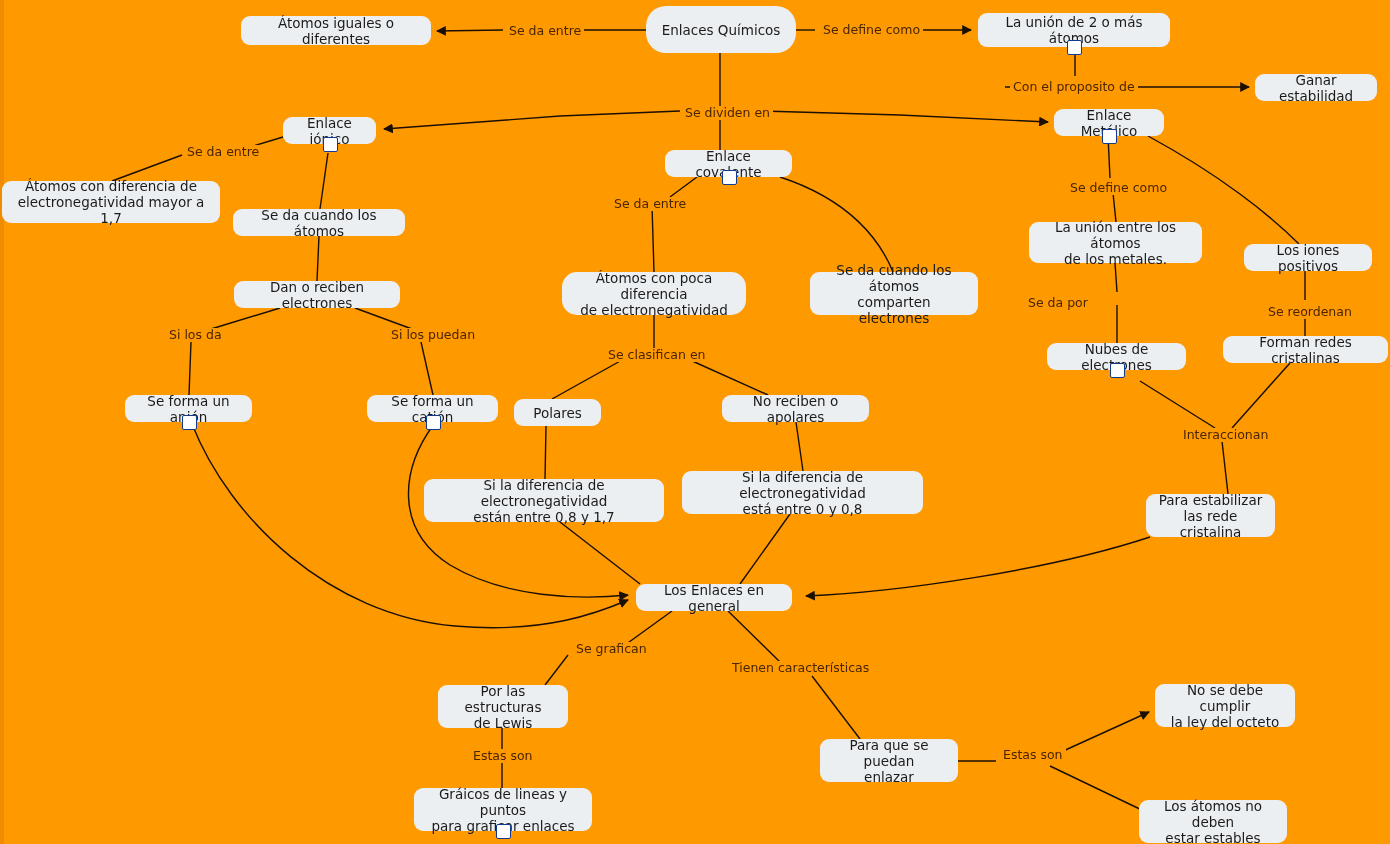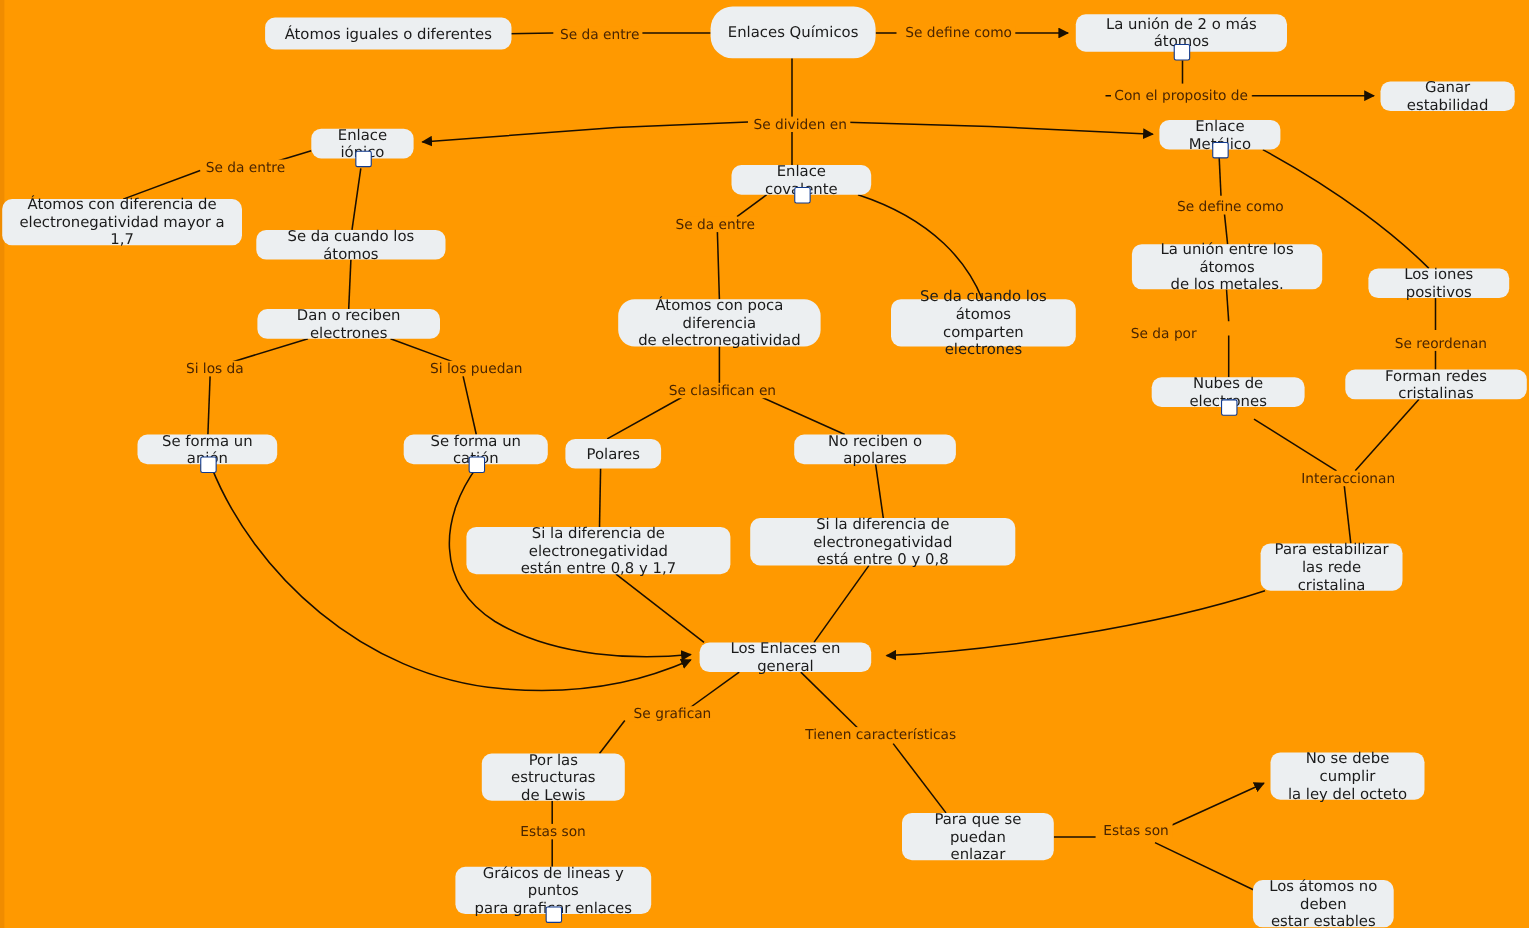--- a/index.html
+++ b/index.html
@@ -172,21 +172,21 @@
       <path d="M958,761 L996,761"></path>
       <path d="M1050,757 L1149,712" marker-end="url(#arrow)"></path>
       <path d="M1050,766 L1146,812"></path>
     </g>
   </svg>
 
   <div class="node" style="left:646px;top:6px;width:150px;height:47px;border-radius:20px;">
     <span class="node-label">Enlaces Químicos</span>
   </div>
 
-  <div class="node" style="left:241px;top:16px;width:224px;height:29px;">
+  <div class="node" style="left:241px;top:16px;width:190px;height:29px;">
     <span class="node-label">Átomos iguales o diferentes</span>
   </div>
 
   <div class="node" style="left:978px;top:13px;width:192px;height:34px;">
     <span class="node-label">La unión de 2 o más átomos</span>
     <span class="img-badge">
       
     </span>
   </div>
 
@@ -315,21 +315,21 @@
   </div>
 
   <div class="node" style="left:414px;top:788px;width:178px;height:43px;">
     <span class="node-label">Gráicos de lineas y puntos
 para graficar enlaces</span>
     <span class="img-badge">
       
     </span>
   </div>
 
-  <div class="node" style="left:1139px;top:800px;width:128px;height:43px;">
+  <div class="node" style="left:1139px;top:800px;width:148px;height:43px;">
     <span class="node-label">Los átomos no deben
 estar estables</span>
   </div>
 
   <div class="elabel" style="left:506px;top:24px;">Se da entre</div>
   <div class="elabel" style="left:820px;top:23px;">Se define como</div>
   <div class="elabel" style="left:1010px;top:80px;">Con el proposito de</div>
   <div class="elabel" style="left:682px;top:106px;">Se dividen en</div>
   <div class="elabel" style="left:184px;top:145px;">Se da entre</div>
   <div class="elabel" style="left:1067px;top:181px;">Se define como</div>

